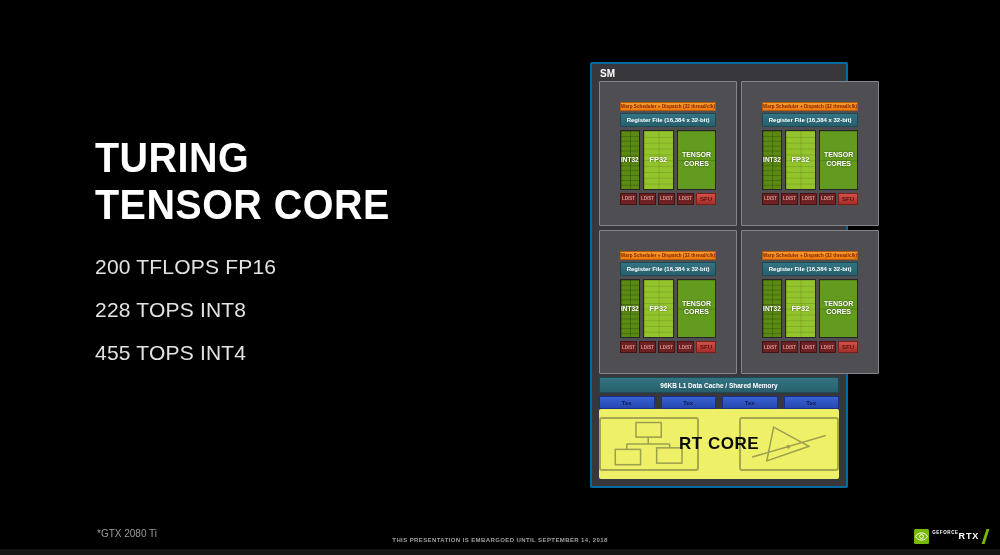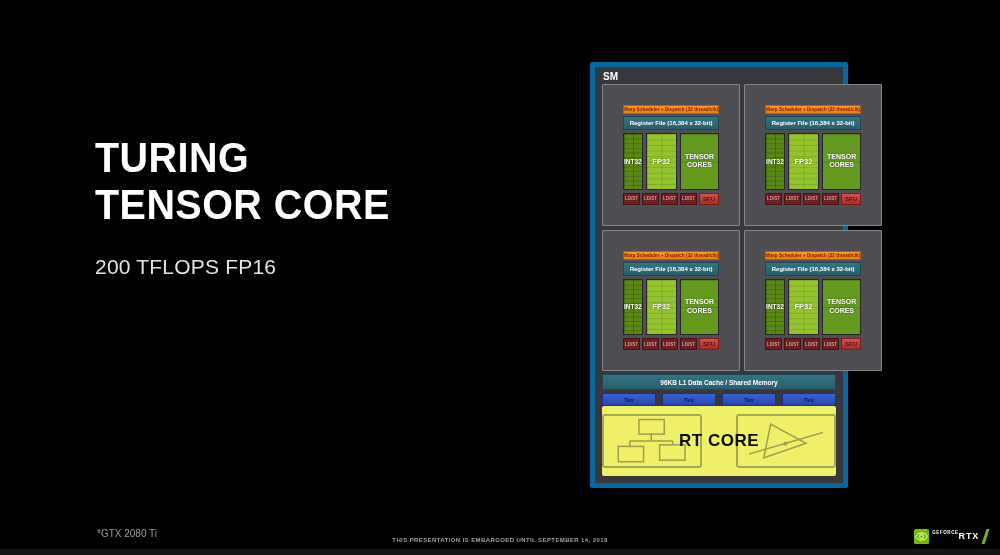--- a/index.html
+++ b/index.html
@@ -16,21 +16,21 @@
     color:#ffffff; font-weight:bold; font-size:42px; line-height:1.13;
     letter-spacing:0.5px; transform:scaleX(0.94); transform-origin:left top;
     white-space:nowrap;
   }
   .specs { margin-top:27px; }
   .spec-line { color:#e3e3e3; font-size:21px; line-height:21px; margin-bottom:22px; letter-spacing:0.2px; }
 
   
   .diagram {
     position:absolute; left:590px; top:62px; width:258px; height:426px;
-    background:#38383c; border:5px solid #0369a1; border-radius:2px;
+    background:#38383c; border:2px solid #0369a1; border-radius:2px;
     box-sizing:border-box; padding:4px 7px 7px 7px;
     display:flex; flex-direction:column;
   }
   .sm-label { color:#fff; font-size:10px; font-weight:bold; height:11px; line-height:11px; margin:0 0 2px 1px; }
   .quad-grid { flex:1; display:grid; grid-template-columns:1fr 1fr; grid-template-rows:1fr 1fr; gap:4px; }
   .quadrant {
     background:#4e4e53; border:1px solid #85858b; border-radius:1px;
     padding:20px; box-sizing:border-box; display:flex; flex-direction:column; min-height:0;
   }
   .warp-bar {
@@ -133,20 +133,22 @@
 
 <div class="slide">
 
   <div class="left-panel">
     <div class="title">
       <div>TURING</div>
       <div>TENSOR CORE</div>
     </div>
     <div class="specs">
       <div class="spec-line">200 TFLOPS FP16</div>
+      <div class="spec-line">228 TOPS INT8</div>
+      <div class="spec-line">455 TOPS INT4</div>
     </div>
   </div>
 
   <div class="diagram">
     <div class="sm-label">SM</div>
 
     <div class="quad-grid">
 
       <div class="quadrant">
         <div class="warp-bar">Warp Scheduler + Dispatch (32 thread/clk)</div>

